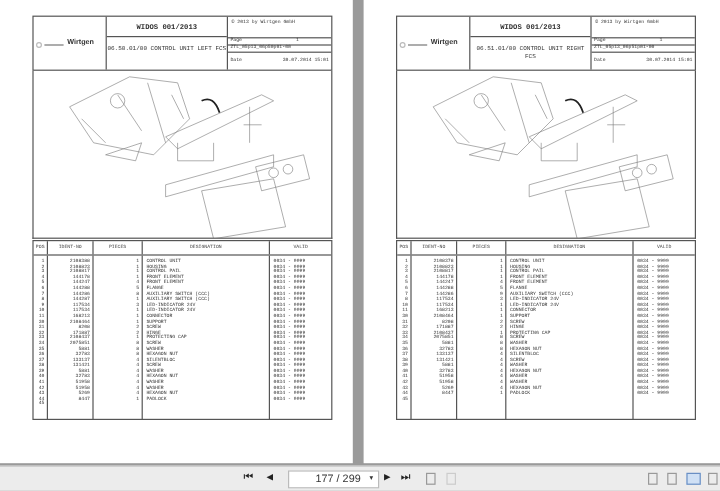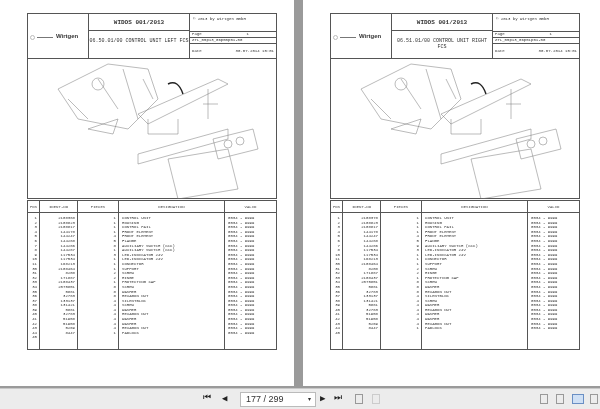--- a/index.html
+++ b/index.html
@@ -23,21 +23,21 @@
 .tbl{position:absolute;left:27px;top:200px;width:250px;height:150px;border:1px solid #555}
 .tbl .th{display:flex;height:12px;border-bottom:1px solid #555;font-size:4px;line-height:12px;color:#444}
 .col{border-right:1px solid #555;text-align:center}
 .c1{width:12px}.c2{width:38px}.c3{width:41px}.c4{width:106px}.c5{flex:1;border-right:none}
 .tb{display:flex;height:137px}
 .tb .col{font-size:4px;line-height:4.6px;padding-top:3px;color:#333}
 .tb .c1,.tb .c2,.tb .c3{text-align:right;padding-right:2px}
 .tb .c4,.tb .c5{text-align:left;padding-left:3px}
 .toolbar{position:absolute;left:0;top:388px;width:600px;height:21px;background:#ececec;border-top:1px solid #c8c8c8}
 .nav{position:absolute;font-size:9px;color:#222;top:4px}
-.pg{position:absolute;left:240px;top:3px;width:76px;height:15px;background:#fff;border:1px solid #bbb;font-family:"Liberation Sans",sans-serif;font-size:9px;line-height:13px;padding-left:5px;color:#333}
+.pg{position:absolute;left:240px;top:3px;width:76px;height:15px;background:#fff;border:1px solid #bbb;font-family:"Liberation Sans",sans-serif;font-size:9px;line-height:13px;padding-left:22px;color:#333}
 .pg .dd{position:absolute;right:4px;top:0;font-size:6px}
 .vi{position:absolute;top:5px;width:8px;height:10px;border:1px solid #999}
 .vi.sel{background:#cfe0f5;border-color:#6a8fc4}
 </style>
 </head>
 <body>
 
 <div class="page" id="pL">
  <div class="hdr">
   <div class="logo">

